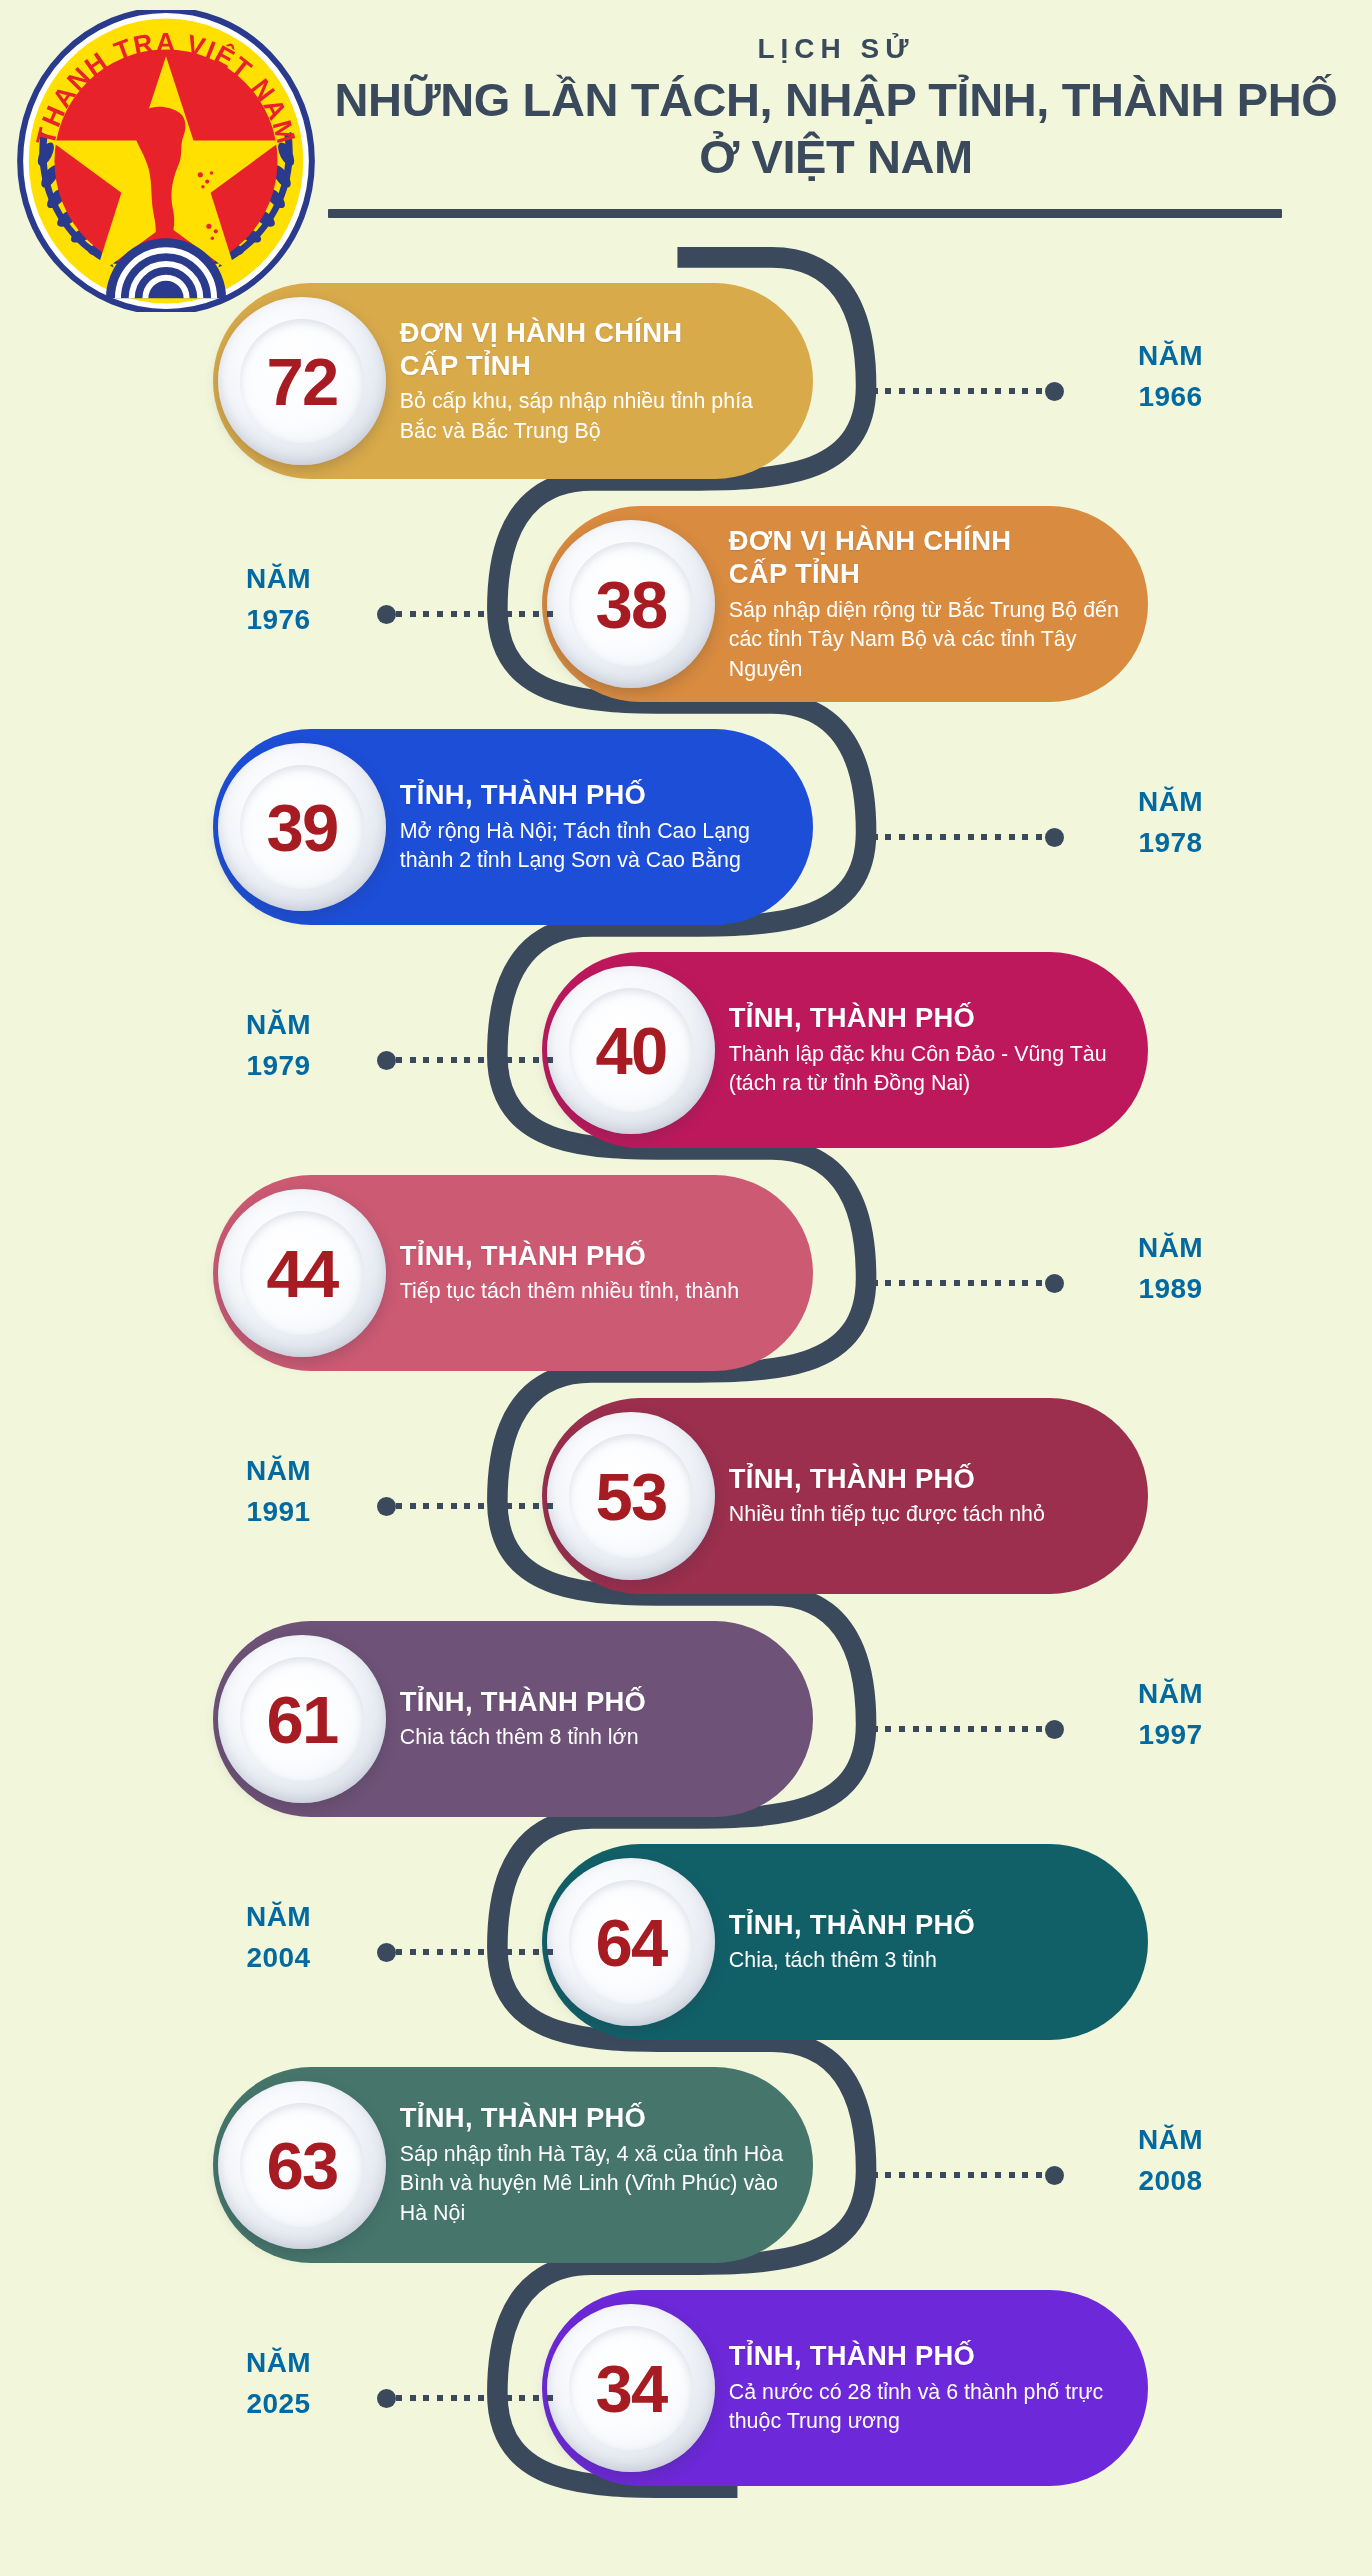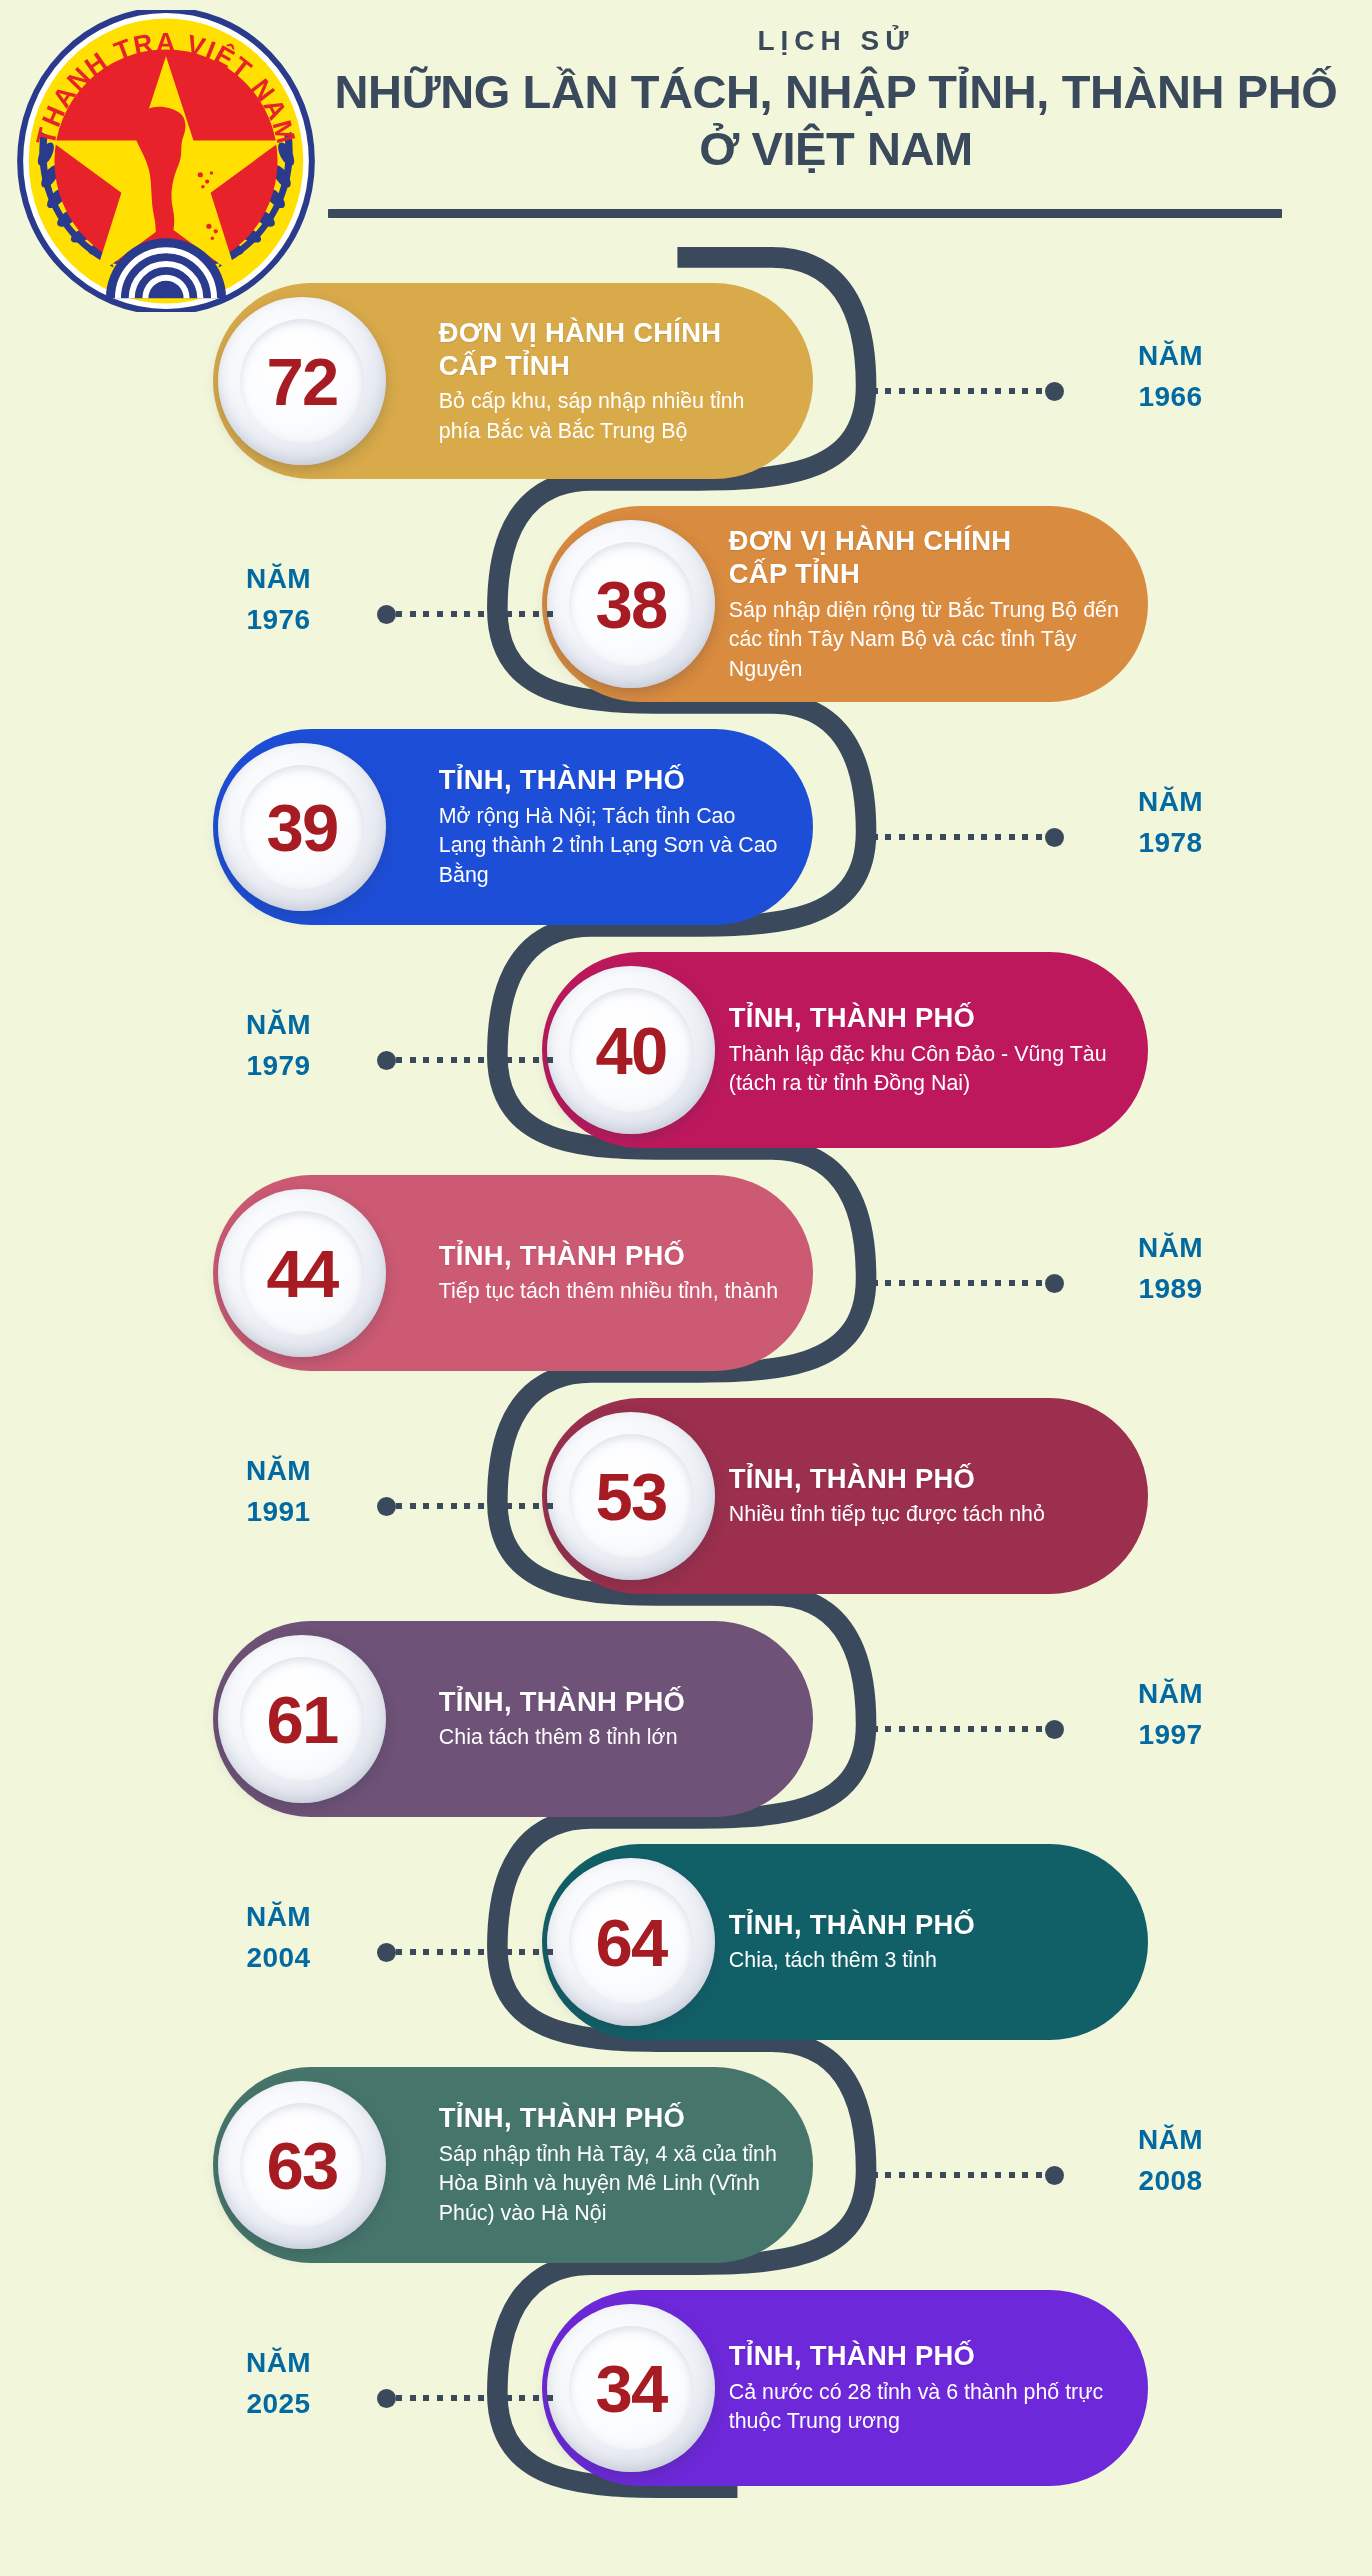--- a/index.html
+++ b/index.html
@@ -36,20 +36,21 @@
     width: 1038px;
     text-align: center;
   }
   #kicker {
     font-size: 28px;
     font-weight: bold;
     letter-spacing: 6px;
     color: #3A4A5C;
     line-height: 1.2;
     margin-bottom: 5.1px;
+    margin-top: 8px;
   }
   #main-title {
     font-size: 47px;
     font-weight: bold;
     color: #3A4A5C;
     line-height: 1.22;
     letter-spacing: -0.4px;
   }
   #title-rule {
     position: absolute;
@@ -74,21 +75,21 @@
     width: 1372px;
     height: 214px;
   }
   .card {
     position: absolute;
     height: 196px;
     border-radius: 98px;
     display: flex;
     align-items: center;
   }
-  .card.left  { left: 213px;  width: 600px; gap: 39px; }
+  .card.left  { left: 213px;  width: 600px; }
   .card.right { left: 542px;  width: 606px; }
 
   .badge {
     position: relative;
     flex: 0 0 auto;
     width: 168px;
     height: 168px;
     margin: 0 5.1px;
     border-radius: 50%;
     background: radial-gradient(circle at 38% 32%, #FFFFFF 0%, #F4F6FA 42%, #DFE3EC 78%, #CBD2DE 100%);

